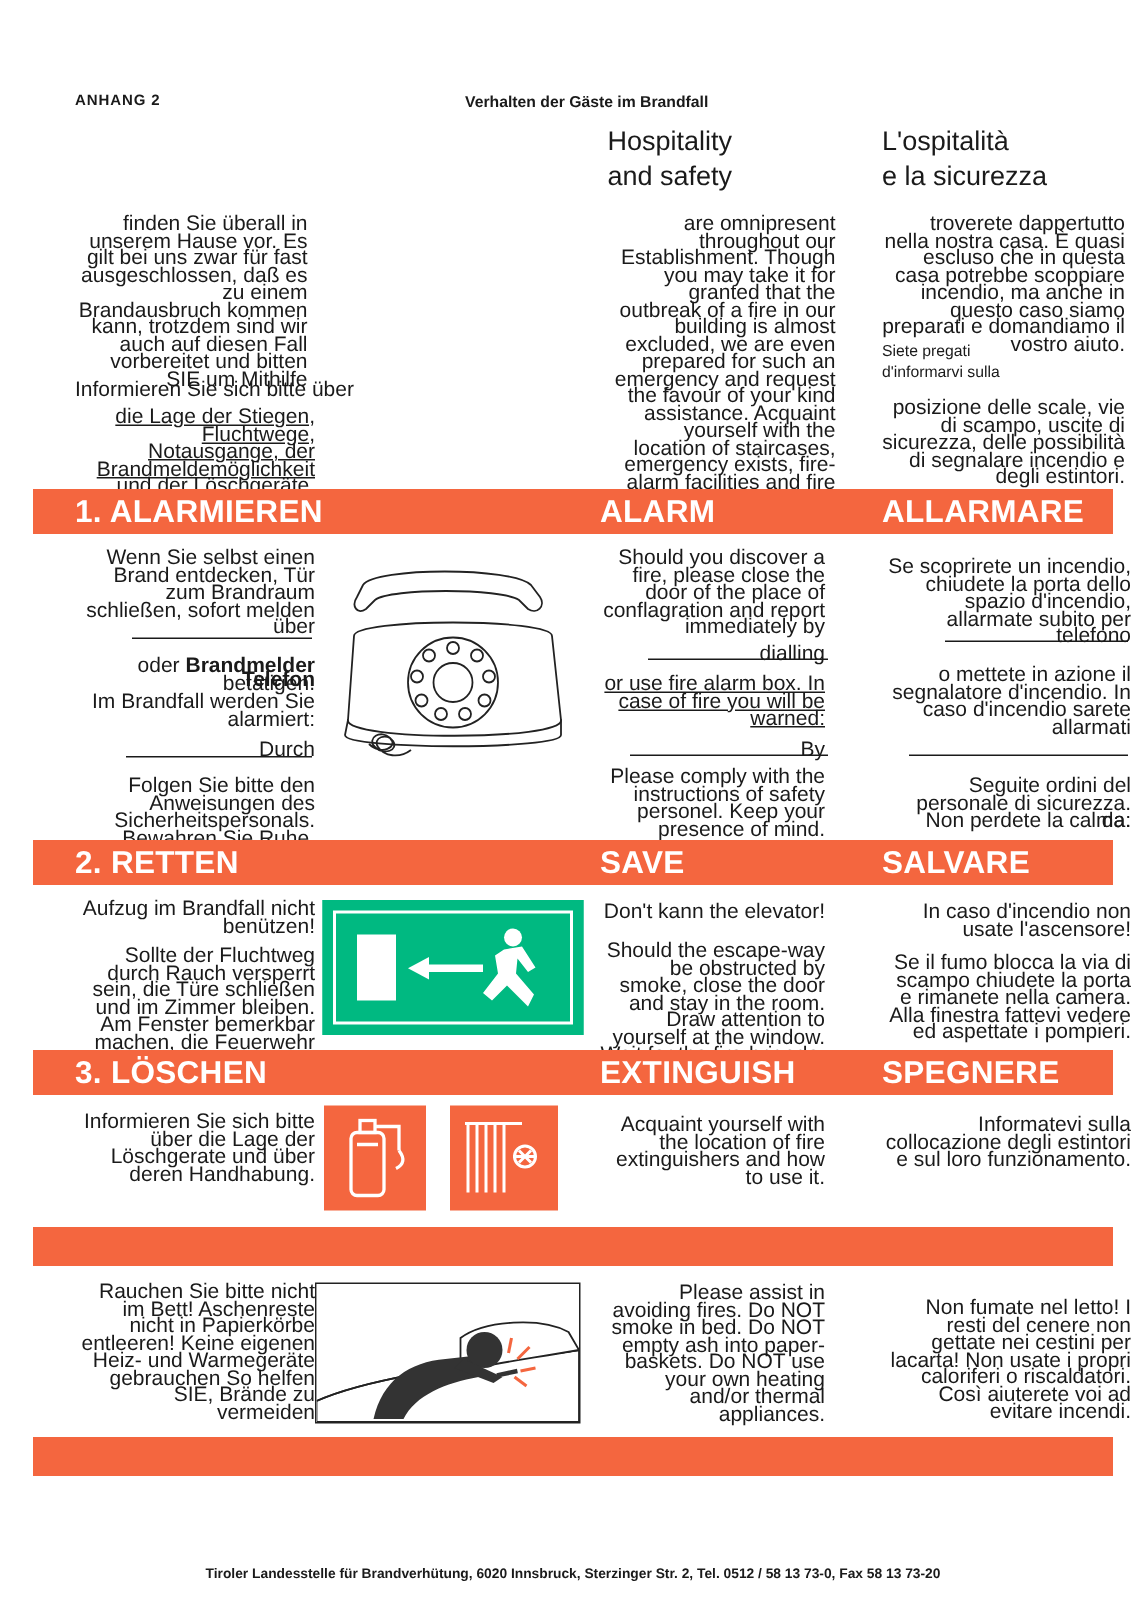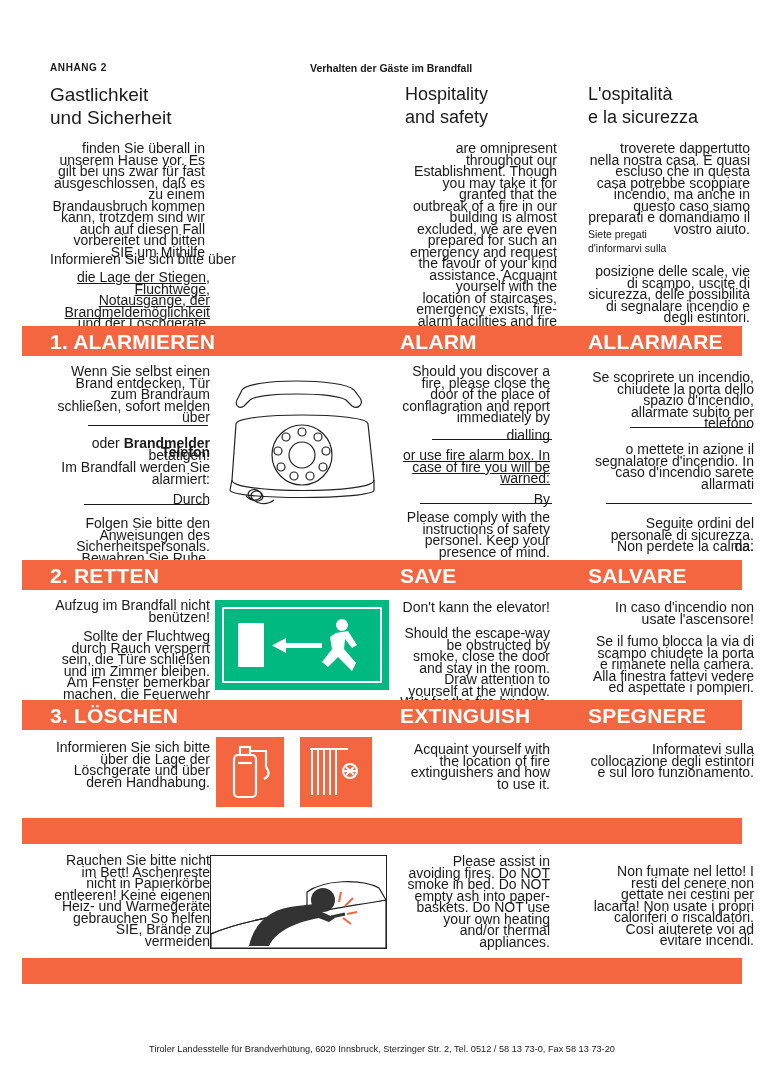--- a/index.html
+++ b/index.html
@@ -171,35 +171,32 @@
     overflow: hidden;
   }
 
   
   .footer {
     position: absolute;
     left: 0; top: 1044px;
     width: 764px;
     text-align: center;
     font-size: 9.2px;
+    font-weight: bold;
   }
   svg { display: block; }
 </style>
 </head>
 <body>
 
 <div class="page">
 
   <div class="anhang">ANHANG 2</div>
   <div class="centerhead">Verhalten der Gäste im Brandfall</div>
 
-  <div class="title-de">
-    <div>Gastlichkeit</div>
-    <div>und Sicherheit</div>
-  </div>
   <div class="title-en">
     <div>Hospitality</div>
     <div>and safety</div>
   </div>
   <div class="title-it">
     <div>L'ospitalità</div>
     <div>e la sicurezza</div>
   </div>
 
   <div class="intro-de tiny">finden Sie überall in unserem Hause vor. Es gilt bei uns zwar für fast ausgeschlossen, daß es zu einem Brandausbruch kommen kann, trotzdem sind wir auch auf diesen Fall vorbereitet und bitten SIE um Mithilfe</div>

